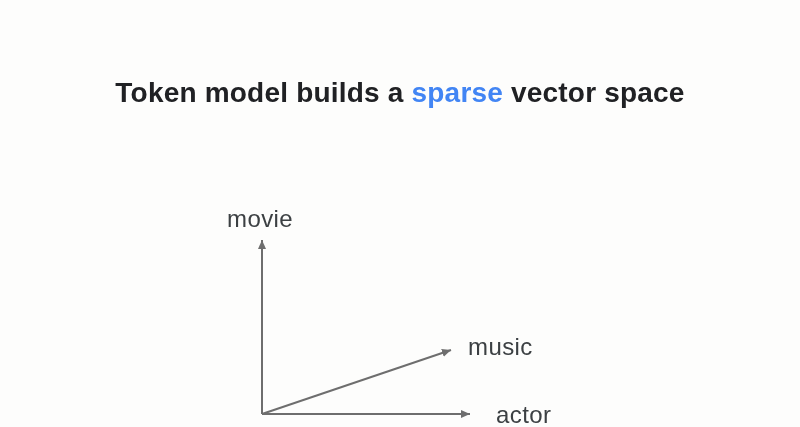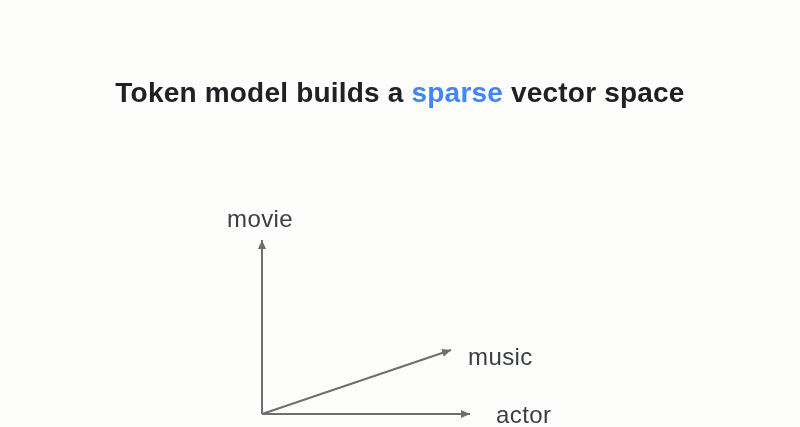--- a/index.html
+++ b/index.html
@@ -53,21 +53,21 @@
   .axis-label {
     position: absolute;
     font-size: 24px;
     font-weight: 400;
     letter-spacing: 0.4px;
     color: #3c4043;
     white-space: nowrap;
     text-align: center;
   }
   .label-movie { left: 227px; top: 159px; }
-  .label-music { left: 468px; top: 297px; }
+  .label-music { left: 468px; top: 287px; }
   .label-actor { left: 496px; top: 355px; }
 </style>
 </head>
 <body>
 
 <div class="canvas">
 
   <h1 class="title">
     <div class="title-line"><span>Token model builds a </span><span class="hl">sparse</span><span> vector space</span></div>
   </h1>

